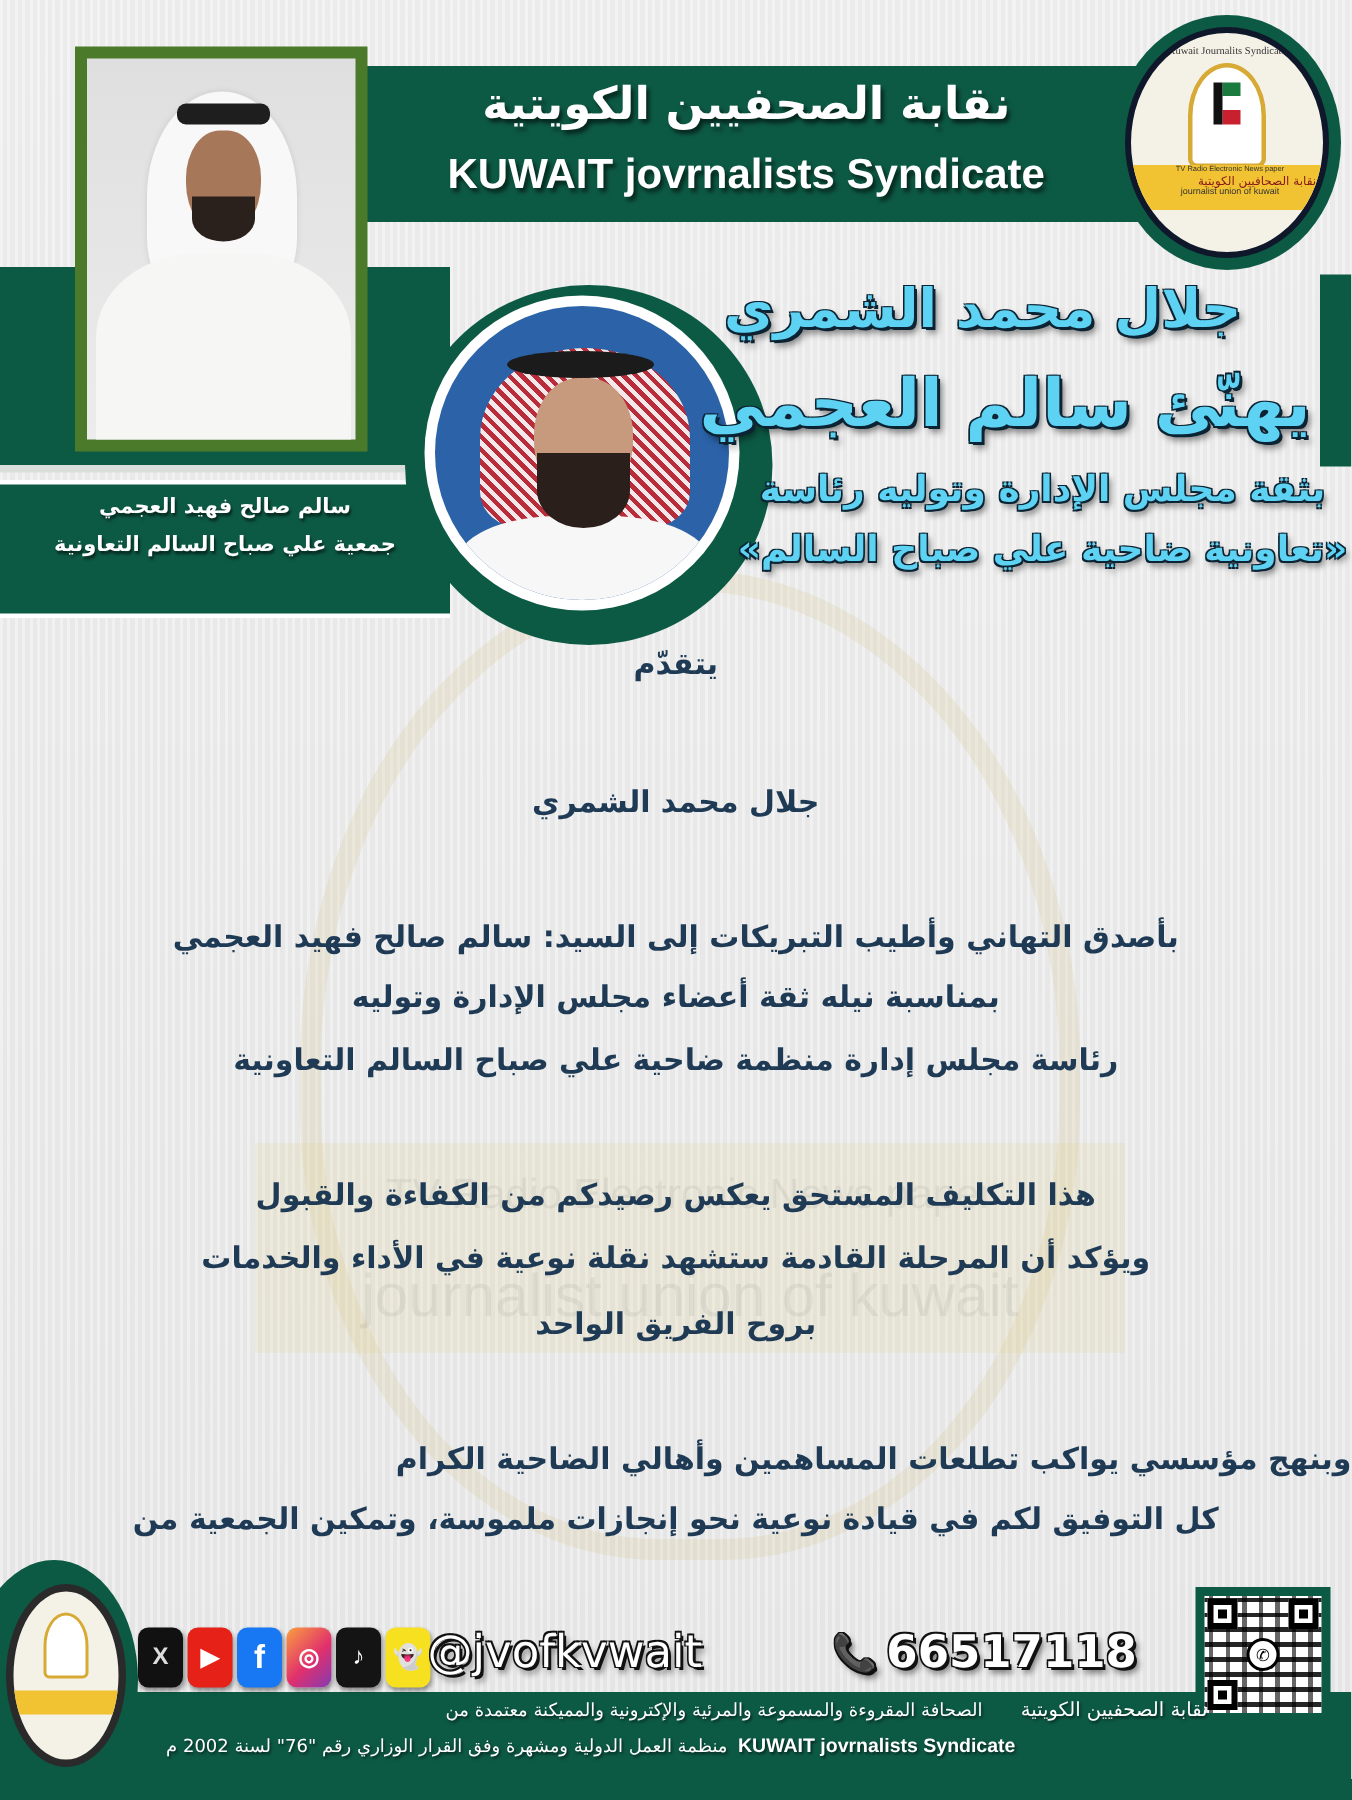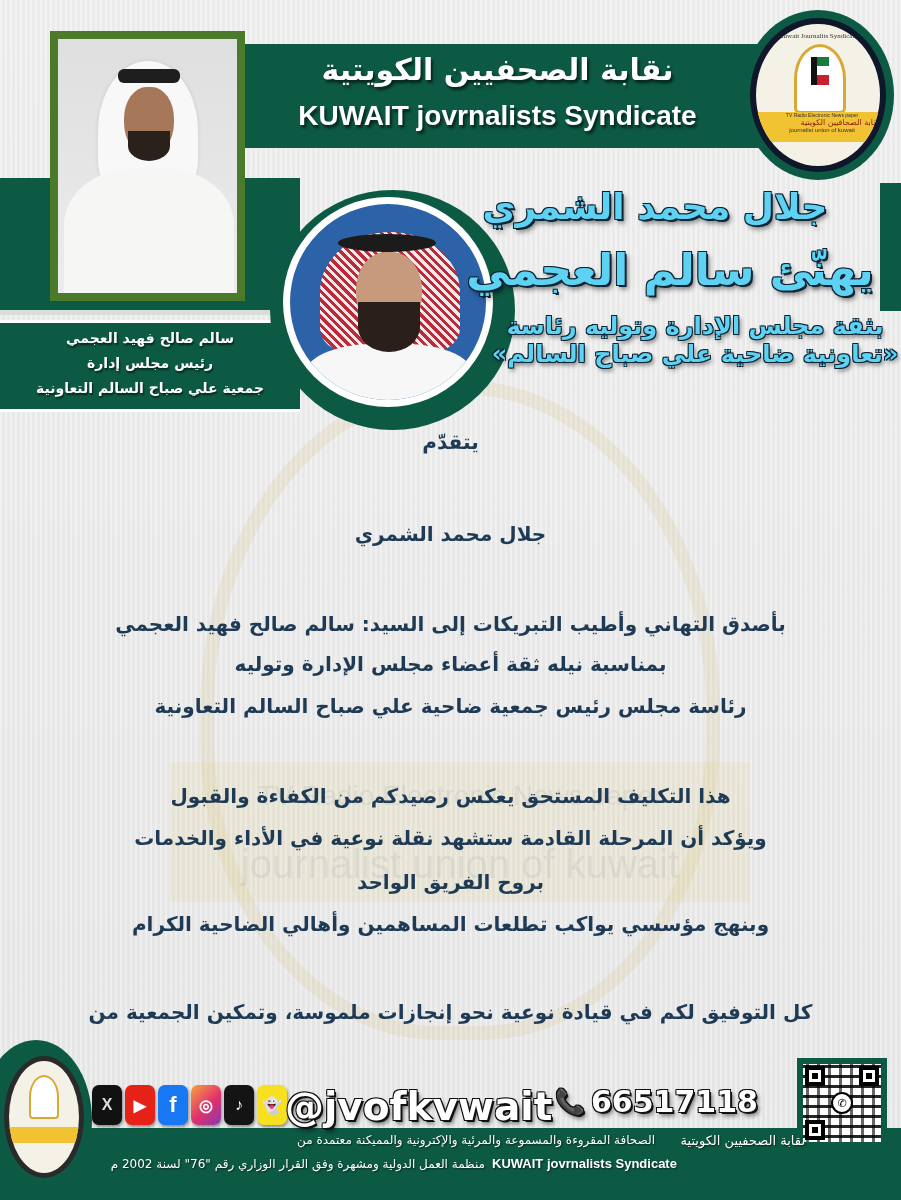--- a/index.html
+++ b/index.html
@@ -60,21 +60,21 @@
 
   
   .logo {
     position: absolute; left: 742px; top: 10px; width: 152px; height: 170px;
     border-radius: 50%;
     background: #0d5a44;
     padding: 8px;
   }
   .logo-inner {
     width: 100%; height: 100%; border-radius: 50%;
-    background: #f4f1e6; border: 6px solid #0f172a;
+    background: #f4f1e6; border: 4px solid #0f172a;
     position: relative; overflow: hidden;
   }
   .logo-arc-text {
     position: absolute; top: 8px; left: 0; width: 100%; text-align: center;
     font-size: 7px; color: #333; font-family: "Liberation Serif", serif;
   }
   .logo-shield {
     position: absolute; left: 38px; top: 20px; width: 52px; height: 70px;
     border-radius: 50% 50% 6px 6px;
     border: 3px solid #d7a935;
@@ -188,21 +188,21 @@
     text-shadow: 2px 2px 0 #0b2333, -1px -1px 0 #0b2333, 1px -1px 0 #0b2333, -1px 1px 0 #0b2333, 3px 4px 5px rgba(0,0,0,0.5);
   }
   .headline-1 { top: 186px; font-size: 36px; }
   .headline-2 { top: 244px; font-size: 44px; left: 440px; width: 460px; }
   .subheadline {
     position: absolute; left: 490px; width: 410px; text-align: center; direction: rtl;
     font-weight: bold; font-size: 24px; color: #5dd2f2;
     text-shadow: 1px 1px 0 #0b2333, -1px -1px 0 #0b2333, 1px -1px 0 #0b2333, -1px 1px 0 #0b2333, 2px 3px 4px rgba(0,0,0,0.5);
   }
   .subheadline-1 { top: 312px; }
-  .subheadline-2 { top: 340px; }
+  .subheadline-2 { top: 352px; }
 
   
   .body-text {
     position: absolute; left: 0; width: 901px; text-align: center; direction: rtl;
     color: #1f3a55; font-weight: bold; font-size: 20px;
   }
 
   
   .footer-left-circle {
     position: absolute; left: -20px; top: 1040px; width: 112px; height: 160px;
@@ -234,21 +234,21 @@
     font-family: "Liberation Sans", sans-serif;
     box-shadow: 1px 2px 3px rgba(0,0,0,0.4);
   }
   .si-x { background: #111; color: #ddd; }
   .si-yt { background: #e62117; }
   .si-fb { background: #1877f2; font-size: 22px; }
   .si-ig { background: linear-gradient(135deg, #f9a03f, #e1306c 55%, #833ab4); }
   .si-tt { background: #141414; }
   .si-sc { background: #f7e020; color: #fff; }
   .handle {
-    position: absolute; left: 285px; top: 1084px; font-size: 39px; font-weight: bold;
+    position: absolute; left: 285px; top: 1084px; font-size: 30px; font-weight: normal;
     color: #fff; font-family: "DejaVu Sans", sans-serif;
     text-shadow: 2px 2px 0 #111, -1px -1px 0 #111, 1px -1px 0 #111, -1px 1px 0 #111, 3px 4px 4px rgba(0,0,0,0.5);
   }
   .phone {
     position: absolute; left: 555px; top: 1084px; font-size: 30px; font-weight: bold;
     color: #fff; display: flex; align-items: center; gap: 6px;
     text-shadow: 2px 2px 0 #111, -1px -1px 0 #111, 1px -1px 0 #111, -1px 1px 0 #111, 3px 4px 4px rgba(0,0,0,0.5);
   }
   .phone-icon { font-size: 24px; color: #fff; }
   .qr-box {
@@ -326,21 +326,20 @@
       <div class="person-ghutra"></div>
       <div class="person-body"></div>
       <div class="person-agal"></div>
       <div class="person-face"></div>
       <div class="person-beard"></div>
     </div>
   </div>
   <div class="left-caption-band"></div>
   <div class="left-caption">
     <div>سالم صالح فهيد العجمي</div>
-    <div>رئيس مجلس إدارة</div>
     <div>جمعية علي صباح السالم التعاونية</div>
   </div>
 
   <div class="portrait-circle-outer"></div>
   <div class="portrait-circle">
     <div class="portrait-circle-photo">
       <div class="shemagh"></div>
       <div class="thobe2"></div>
       <div class="face2"></div>
       <div class="beard2"></div>
@@ -351,26 +350,26 @@
   <div class="headline headline-1">جلال محمد الشمري</div>
   <div class="headline headline-2">يهنّئ سالم العجمي</div>
   <div class="subheadline subheadline-1">بثقة مجلس الإدارة وتوليه رئاسة</div>
   <div class="subheadline subheadline-2">«تعاونية ضاحية علي صباح السالم»</div>
 
   <div class="body-text" style="top:430px;">يتقدّم</div>
   <div class="body-text" style="top:522px;">جلال محمد الشمري</div>
 
   <div class="body-text" style="top:612px;">بأصدق التهاني وأطيب التبريكات إلى السيد: سالم صالح فهيد العجمي</div>
   <div class="body-text" style="top:652px;">بمناسبة نيله ثقة أعضاء مجلس الإدارة وتوليه</div>
-  <div class="body-text" style="top:694px;">رئاسة مجلس رئيس جمعية ضاحية علي صباح السالم التعاونية</div>
+  <div class="body-text" style="top:694px;">رئاسة مجلس إدارة منظمة ضاحية علي صباح السالم التعاونية</div>
 
   <div class="body-text" style="top:784px;">هذا التكليف المستحق يعكس رصيدكم من الكفاءة والقبول</div>
   <div class="body-text" style="top:826px;">ويؤكد أن المرحلة القادمة ستشهد نقلة نوعية في الأداء والخدمات</div>
   <div class="body-text" style="top:870px;">بروح الفريق الواحد</div>
-  <div class="body-text" style="top:912px;">وبنهج مؤسسي يواكب تطلعات المساهمين وأهالي الضاحية الكرام</div>
+  <div class="body-text" style="top:960px;text-align:right;">وبنهج مؤسسي يواكب تطلعات المساهمين وأهالي الضاحية الكرام</div>
 
   <div class="body-text" style="top:1000px;">كل التوفيق لكم في قيادة نوعية نحو إنجازات ملموسة، وتمكين الجمعية من</div>
 
   <div class="footer-band"></div>
   <div class="footer-left-circle"></div>
   <div class="footer-logo">
     <div class="mini-shield"></div>
     <div class="mini-ribbon"></div>
   </div>
 

